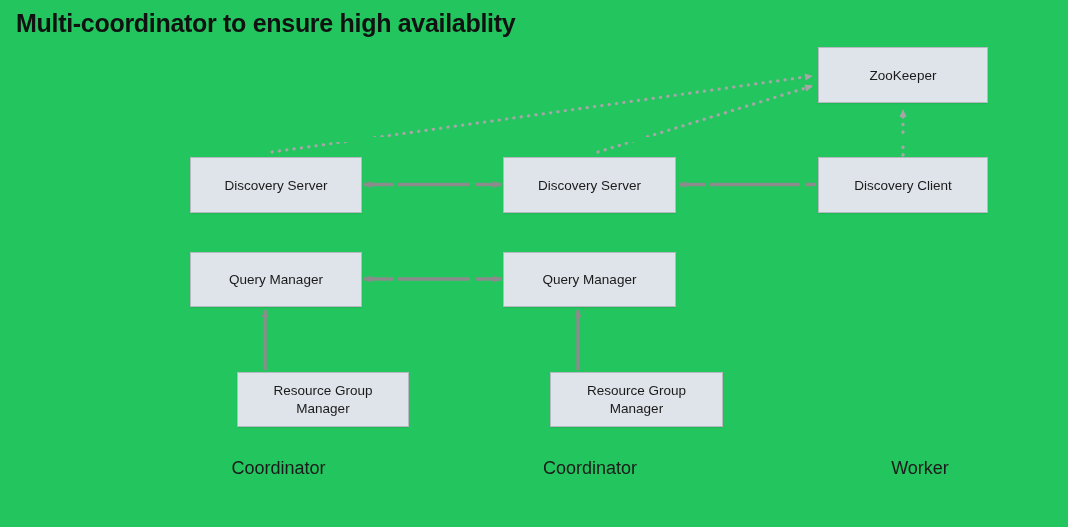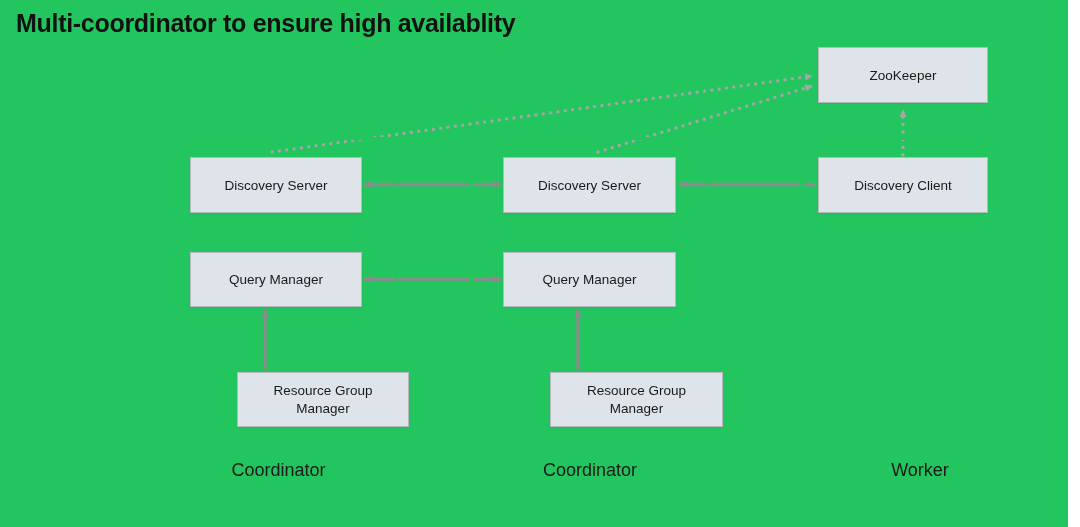--- a/index.html
+++ b/index.html
@@ -37,21 +37,21 @@
     position: absolute;
     left: 0;
     top: 0;
     width: 1080px;
     height: 527px;
     pointer-events: none;
   }
   
   .panel {
     position: absolute;
-    border: 3px solid #22c55e;
+    border: 5px solid #22c55e;
     background: transparent;
     box-sizing: border-box;
   }
   .panel-label {
     position: absolute;
     bottom: 6px;
     left: 0;
     width: 100%;
     text-align: center;
     font-size: 18px;

